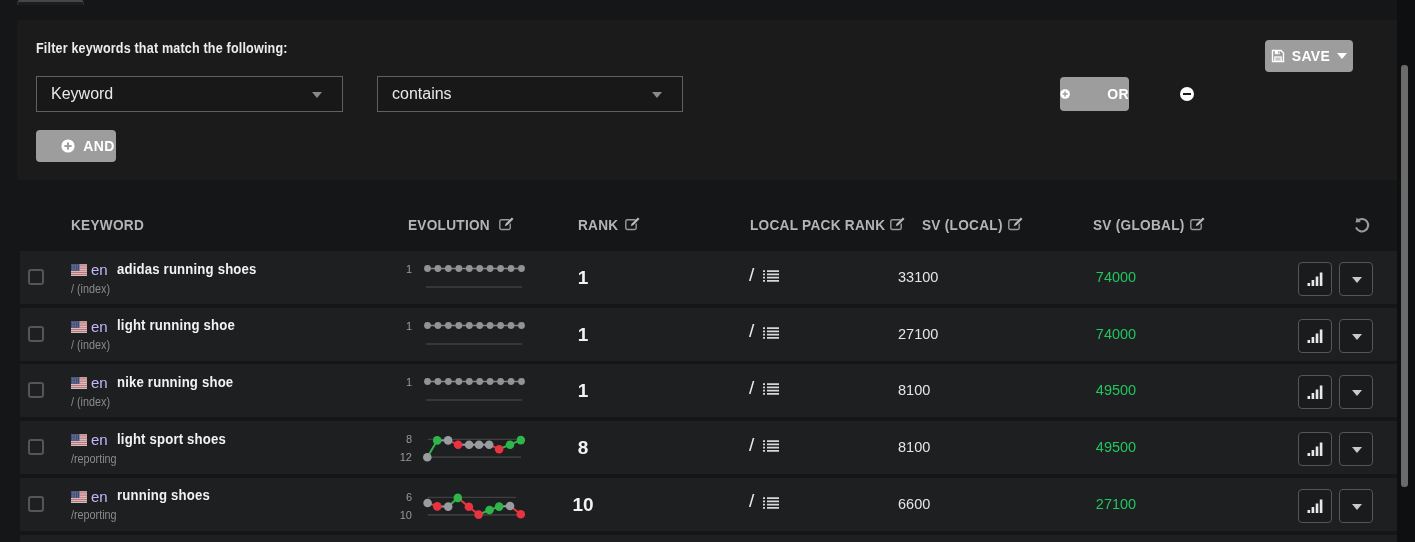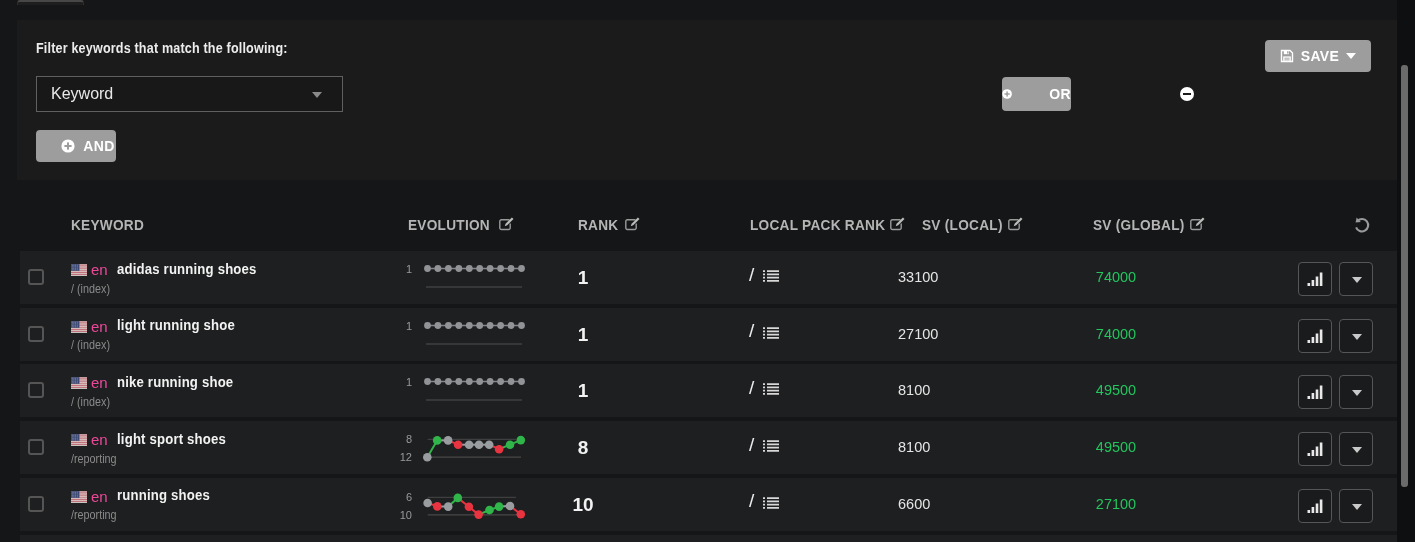--- a/index.html
+++ b/index.html
@@ -12,31 +12,31 @@
 .sel1{left:36px;width:307px;}
 .sel2{left:377px;width:306px;}
 .inp{left:713px;width:307px;}
 .inp .txt{left:11px !important;}
 .ctl .txt{position:absolute;left:14px;top:0;}
 .caret{position:absolute;right:20px;top:15px;width:0;height:0;
   border-left:5px solid transparent;border-right:5px solid transparent;border-top:6px solid #8a8a8a;}
 .hl{background:#3a6ea5;display:inline-block;height:23px;line-height:23px;padding:0 3px 0 1px;letter-spacing:.2px;transform:scaleX(1.16);transform-origin:0 50%;position:relative;top:-1.5px;}
 .btn{background:#9d9d9d;border-radius:4px;color:#fff;font-weight:bold;font-size:14px;
      letter-spacing:.4px;display:flex;align-items:center;justify-content:center;}
-.or{left:1002px;top:77px;width:69px;height:34px;gap:29px;}
+.or{left:1060px;top:77px;width:69px;height:34px;gap:29px;}
 .and{left:36px;top:130px;width:80px;height:32px;padding-left:24px;}
-.save{left:1265px;top:40px;width:106px;height:32px;}
+.save{left:1265px;top:40px;width:88px;height:32px;}
 .minus{left:1180px;top:87px;width:14px;height:14px;background:#fff;border-radius:50%;}
 .minus:after{content:"";position:absolute;left:3px;top:5.8px;width:8px;height:2.6px;background:#1a1a1a;}
 .tab{left:17px;top:0;width:67px;height:5px;background:#1e1e1e;border:1px solid #2e2e2e;
      border-top:2px solid #474747;border-bottom:none;border-radius:3px 3px 0 0;}
 .hd{top:216px;font-size:15.5px;font-weight:bold;color:#b5b5b5;letter-spacing:.3px;transform:scaleX(.88);transform-origin:0 50%;}
 .row{left:20px;width:1377px;height:53px;background:#1e1f20;}
 .cb{left:8px;top:18px;width:16px;height:16px;border:2px solid #555;border-radius:3px;}
-.kwen{position:absolute;left:71px;top:10px;font-size:15px;color:#ec4899;}
+.kwen{position:absolute;left:71px;top:10px;font-size:15px;color:#c4b5fd;}
 .kw{position:absolute;left:97px;top:8.5px;font-size:15.5px;font-weight:bold;color:#f2f2f2;letter-spacing:.2px;transform:scaleX(.85);transform-origin:0 50%;}
 .sub{position:absolute;left:51px;top:30.5px;font-size:12px;color:#8a8a8a;transform:scaleX(.9);transform-origin:0 50%;}
 .rank{position:absolute;left:533px;top:16px;width:60px;text-align:center;
       font-size:19px;font-weight:bold;color:#f2f2f2;}
 .slash{position:absolute;left:729px;top:12.5px;font-size:19px;color:#eee;}
 .svl{position:absolute;left:878px;top:18px;width:80px;text-align:left;font-size:14.5px;color:#e5e5e5;}
 .svg2{position:absolute;left:1056px;top:18px;width:80px;text-align:center;font-size:14.5px;color:#22c55e;}
 .sqbtn{position:absolute;top:11px;width:34px;height:34px;border:1.5px solid #565656;border-radius:4px;background:#1a1b1c;}
 .b1{left:1278px;}
 .b2{left:1319px;}
@@ -44,20 +44,24 @@
   border-left:5px solid transparent;border-right:5px solid transparent;border-top:6px solid #c9c9c9;}
 .scrollthumb{left:1401px;top:65px;width:7px;height:422px;background:#6b6b6b;border-radius:3px;}
 </style></head>
 <body>
 <div id="stage">
 <div class="abs tab"></div>
 <div class="abs panel"></div>
 <div class="abs flabel">Filter keywords that match the following:</div>
 <div class="abs ctl sel1">
       <span class="txt">Keyword</span>
+      <span class="caret"></span>
+    </div>
+<div class="abs ctl sel2">
+      <span class="txt">contains</span>
       <span class="caret"></span>
     </div>
 <div class="abs btn or">
       <svg width="14" height="14" viewBox="0 0 14 14" style="margin-right:8px">
         <circle cx="7" cy="7" r="6.6" fill="#fff"></circle>
         <rect x="3.4" y="6" width="7.2" height="2" fill="#9d9d9d"></rect>
         <rect x="6" y="3.4" width="2" height="7.2" fill="#9d9d9d"></rect>
       </svg>
       <span>OR</span>
     </div>

